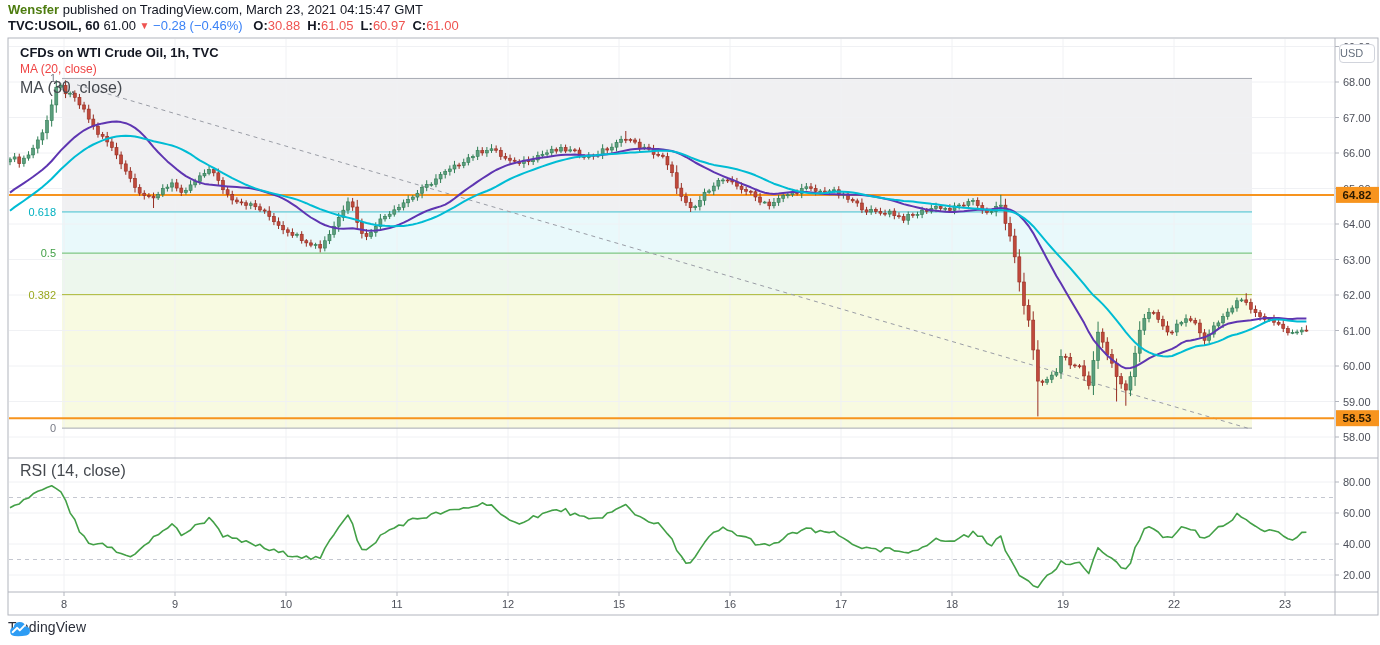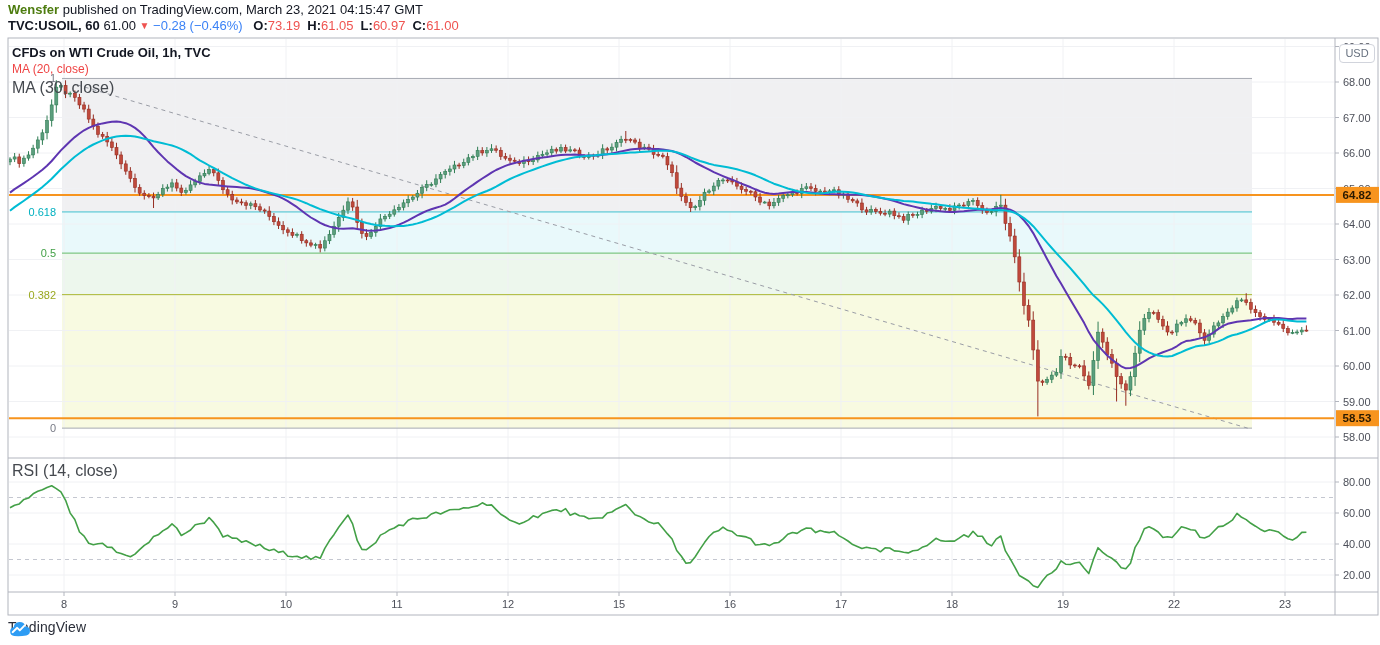--- a/index.html
+++ b/index.html
@@ -7,26 +7,26 @@
   #stage{position:relative;width:1380px;height:645px;}
   svg{position:absolute;left:0;top:0;}
   .hdr1{position:absolute;left:8px;top:2px;font-size:13px;color:#131722;white-space:nowrap;}
   .hdr1 b{font-weight:700;color:#4d7c0f;}
   .hdr2{position:absolute;left:8px;top:18px;font-size:13px;color:#131722;white-space:nowrap;}
   .hdr2 .sym{font-weight:700;}
   .hdr2 .dn{color:#ef5350;font-size:10px;vertical-align:1px;}
   .hdr2 .chg{color:#3b82f6;}
   .hdr2 .olab{font-weight:700;color:#131722;margin-left:7px;}
   .hdr2 .oval{color:#ef5350;}
-  .legend{position:absolute;left:12px;white-space:nowrap;pointer-events:none;text-align:center;}
+  .legend{position:absolute;left:20px;white-space:nowrap;pointer-events:none;text-align:center;}
   .lg-title{top:45px;font-size:13px;font-weight:700;color:#131722;}
   .lg-ma20{top:62px;font-size:12px;color:#ef4444;}
   .lg-ma30{top:79px;font-size:16px;color:#45494f;}
   .lg-rsi{top:462px;font-size:16px;color:#45494f;}
-  .usd-btn{position:absolute;left:1339px;top:44px;width:34px;height:17px;line-height:17px;text-align:center;
+  .usd-btn{position:absolute;left:1339px;top:44px;width:34px;height:17px;line-height:17px;
     border:1px solid #d1d4dc;border-radius:4px;font-size:11px;color:#66707e;background:#fff;cursor:pointer;}
   .footer{position:absolute;left:8px;top:619px;display:flex;align-items:center;gap:5px;}
   .footer .brand{font-size:14px;color:#2a2e39;letter-spacing:.1px;}
 </style>
 </head>
 <body>
 
 <div id="stage">
 
   <svg id="chart" width="1380" height="645">
@@ -737,21 +737,21 @@
       </g>
     </svg>
 
   <div class="hdr1"><b>Wensfer</b><span> published on TradingView.com, March 23, 2021 04:15:47 GMT</span></div>
 
   <div class="hdr2">
     <span class="sym">TVC:USOIL, 60</span>
     <span>61.00</span>
     <span class="dn">▼</span>
     <span class="chg">−0.28 (−0.46%)</span>
-    <span id="ohlc"><span class="olab">O:</span><span class="oval">73.19</span><span class="olab">H:</span><span class="oval">61.05</span><span class="olab">L:</span><span class="oval">60.97</span><span class="olab">C:</span><span class="oval">61.00</span></span>
+    <span id="ohlc"><span class="olab">O:</span><span class="oval">30.88</span><span class="olab">H:</span><span class="oval">61.05</span><span class="olab">L:</span><span class="oval">60.97</span><span class="olab">C:</span><span class="oval">61.00</span></span>
   </div>
 
   <div class="legend lg-title">CFDs on WTI Crude Oil, 1h, TVC</div>
   <div class="legend lg-ma20">MA (20, close)</div>
   <div class="legend lg-ma30">MA (30, close)</div>
   <div class="legend lg-rsi">RSI (14, close)</div>
 
   <div class="usd-btn">USD</div>
 
   <div class="footer">

